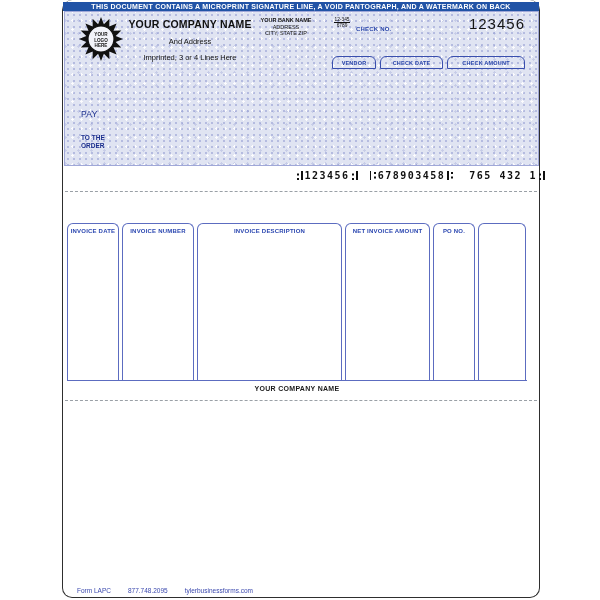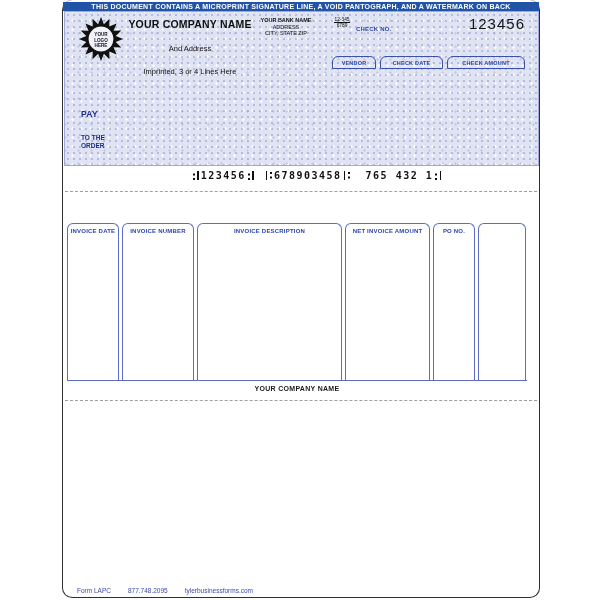--- a/index.html
+++ b/index.html
@@ -26,21 +26,21 @@
              radial-gradient(rgba(110,122,195,.22) 1px, transparent 1.4px);
            background-size:6px 6px, 9px 9px, 13px 13px;
            background-position:0 0, 3px 4px, 7px 2px; }
 
   .logo { position:absolute; left:13px; top:4px; width:46px; height:46px; }
   .logo text { font-family:"Liberation Sans", sans-serif; font-size:4.6px;
                font-weight:bold; fill:#111; text-anchor:middle; }
 
   .company { position:absolute; left:44px; top:6px; width:162px; text-align:center; color:#101010; }
   .company .name  { font-size:10.5px; font-weight:bold; letter-spacing:.2px; }
-  .company .line  { font-size:7.5px; margin-top:14px; }
+  .company .line  { font-size:7.5px; margin-top:7px; }
 
   .bank { position:absolute; left:184px; top:5px; width:74px; text-align:center;
           color:#101010; font-size:5.5px; line-height:6.5px; }
   .bank .bname { font-weight:bold; }
 
   .fraction { position:absolute; left:266px; top:5px; width:22px; text-align:center;
               color:#101010; font-size:4.8px; line-height:5.2px; }
   .fraction .top { border-bottom:.8px solid #101010; display:inline-block; padding:0 1px; }
 
   .checkno-label { position:absolute; left:291px; top:14px; color:#2a46aa;
@@ -49,26 +49,26 @@
   .checknum { position:absolute; right:13px; top:3px; color:#141414;
               font-size:15px; letter-spacing:1px; }
 
   .tabs { position:absolute; top:44px; right:13px; display:flex; gap:4px; }
   .tab  { height:13px; border:1px solid #3a4fae; border-radius:6px 6px 0 0;
           color:#2a46aa; font-size:5.5px; font-weight:bold; text-align:center;
           line-height:12px; letter-spacing:.2px; }
   .tab.t1 { width:44px; } .tab.t2 { width:63px; } .tab.t3 { width:78px; }
 
   .pay { position:absolute; left:16px; top:97px; color:#1c2f8e;
-         font-size:8.5px; font-weight:bold; letter-spacing:.3px; }
+         font-size:8.5px; font-weight:normal; letter-spacing:.3px; }
   .totheorder { position:absolute; left:16px; top:122px; color:#1c2f8e;
                 font-size:6.5px; font-weight:bold; line-height:7.5px; }
 
   
-  .micr { position:absolute; left:16px; top:170px; width:100%; text-align:center;
+  .micr { position:absolute; left:8px; top:170px; width:100%; text-align:right;
           color:#101010; font-family:"DejaVu Sans Mono", monospace;
           font-size:10px; font-weight:bold; letter-spacing:1.5px; white-space:nowrap; }
   .msym { display:inline-block; position:relative; width:6px; height:9px;
           vertical-align:-.5px; margin:0 2px; }
   .msym.transit::before { content:""; position:absolute; left:0; top:0;
           width:1.6px; height:9px; background:#101010; }
   .msym.transit::after  { content:""; position:absolute; right:0; top:1px;
           width:2px; height:2px; background:#101010; box-shadow:0 4.5px 0 #101010; }
   .msym.onus::before { content:""; position:absolute; right:0; top:0;
           width:1.6px; height:9px; background:#101010; }

